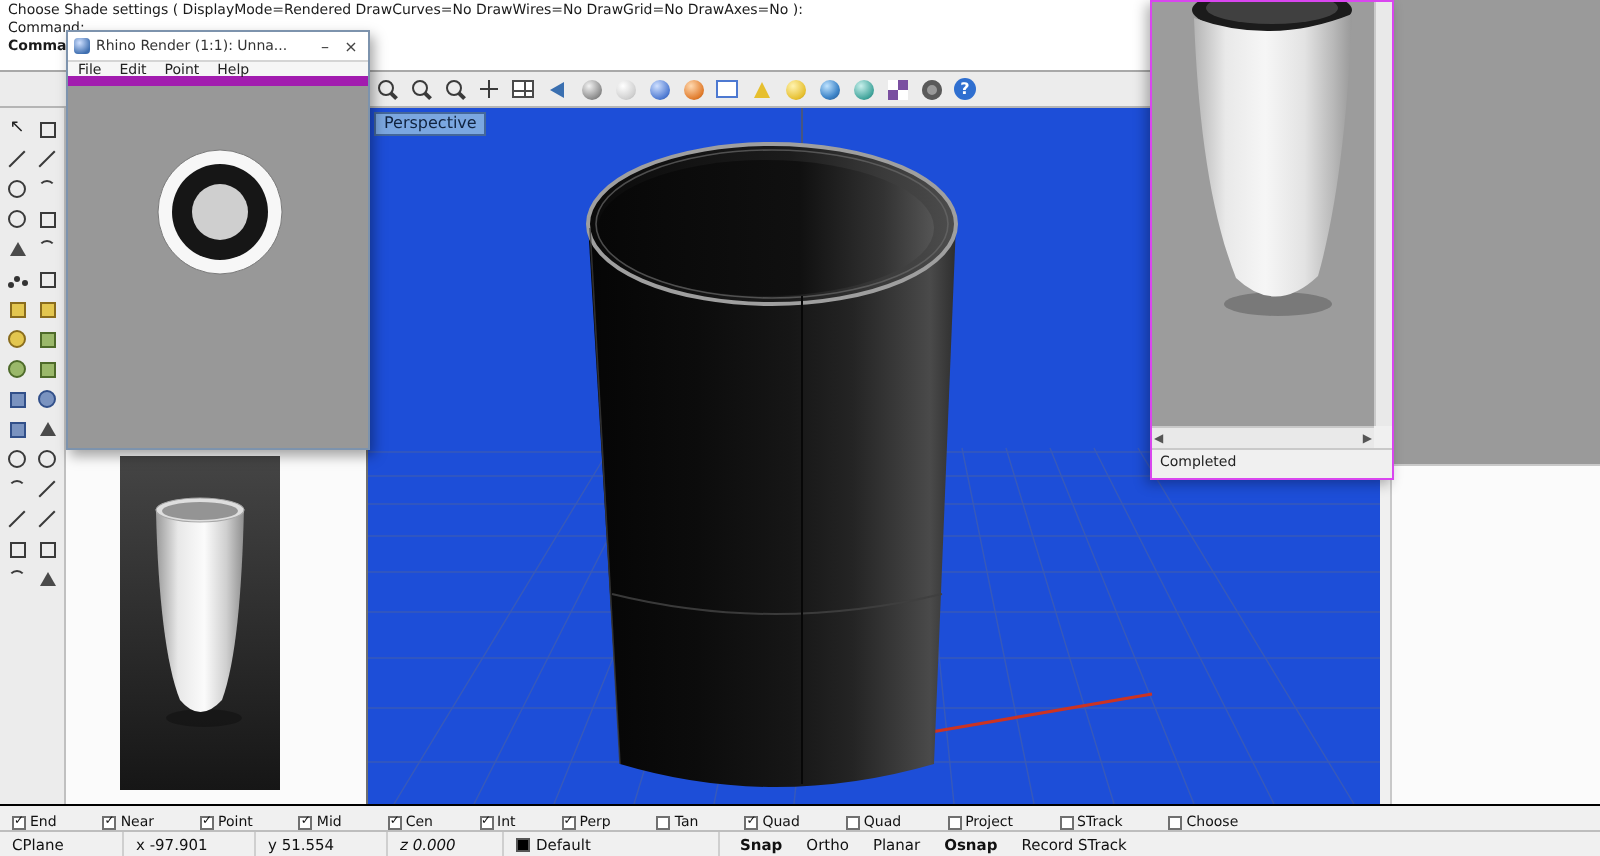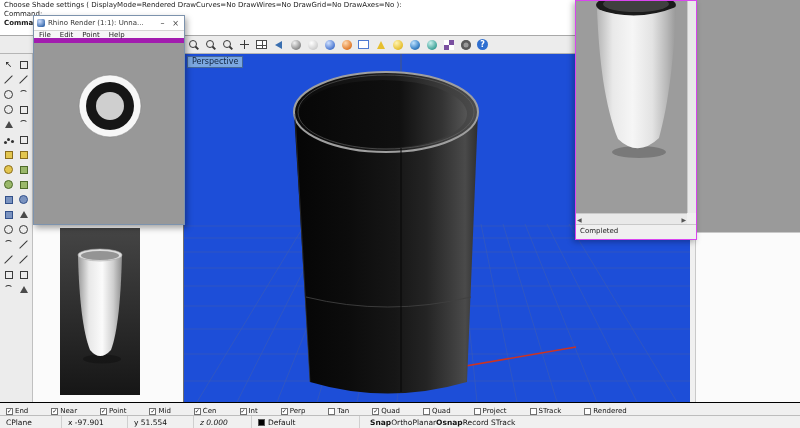--- a/index.html
+++ b/index.html
@@ -118,21 +118,21 @@
   
   .status-bar { position:absolute; left:0; top:415px; width:800px; height:13px; background:#f0f0f0;
                 border-top:1px solid #bdbdbd; display:flex; align-items:center; font-size:7.5px;
                 color:#111; }
   .st-cell { padding:0 6px; border-right:1px solid #cfcfcf; height:100%; display:flex;
              align-items:center; }
   .st-cplane { width:62px; }
   .st-x { width:66px; } .st-y { width:66px; } .st-z { width:58px;font-style:italic; }
   .st-layer { width:108px; gap:3px; }
   .layer-swatch { width:7px; height:7px; background:#000; border:1px solid #555; flex:0 0 auto; }
-  .st-toggles { display:flex; gap:0; padding-left:10px; }
+  .st-toggles { display:flex; gap:12px; padding-left:10px; }
   .st-toggle.active { font-weight:bold; }
 </style>
 </head>
 <body>
 
 <div class="screen">
 
   <div class="command-area">
     <div>Choose Shade settings ( DisplayMode=Rendered DrawCurves=No DrawWires=No DrawGrid=No DrawAxes=No ):</div>
     <div>Command:</div>
@@ -488,21 +488,21 @@
     <label class="os-item">
         <span class="os-box">
           <i></i>
         </span>
         <span>STrack</span>
       </label>
     <label class="os-item">
         <span class="os-box">
           <i></i>
         </span>
-        <span>Rendered</span>
+        <span>Choose</span>
       </label>
   </div>
 
   <div class="status-bar">
     <div class="st-cell st-cplane">CPlane</div>
     <div class="st-cell st-x">x -97.901</div>
     <div class="st-cell st-y">y 51.554</div>
     <div class="st-cell st-z">z 0.000</div>
     <div class="st-cell st-layer">
       <span class="layer-swatch"></span>

